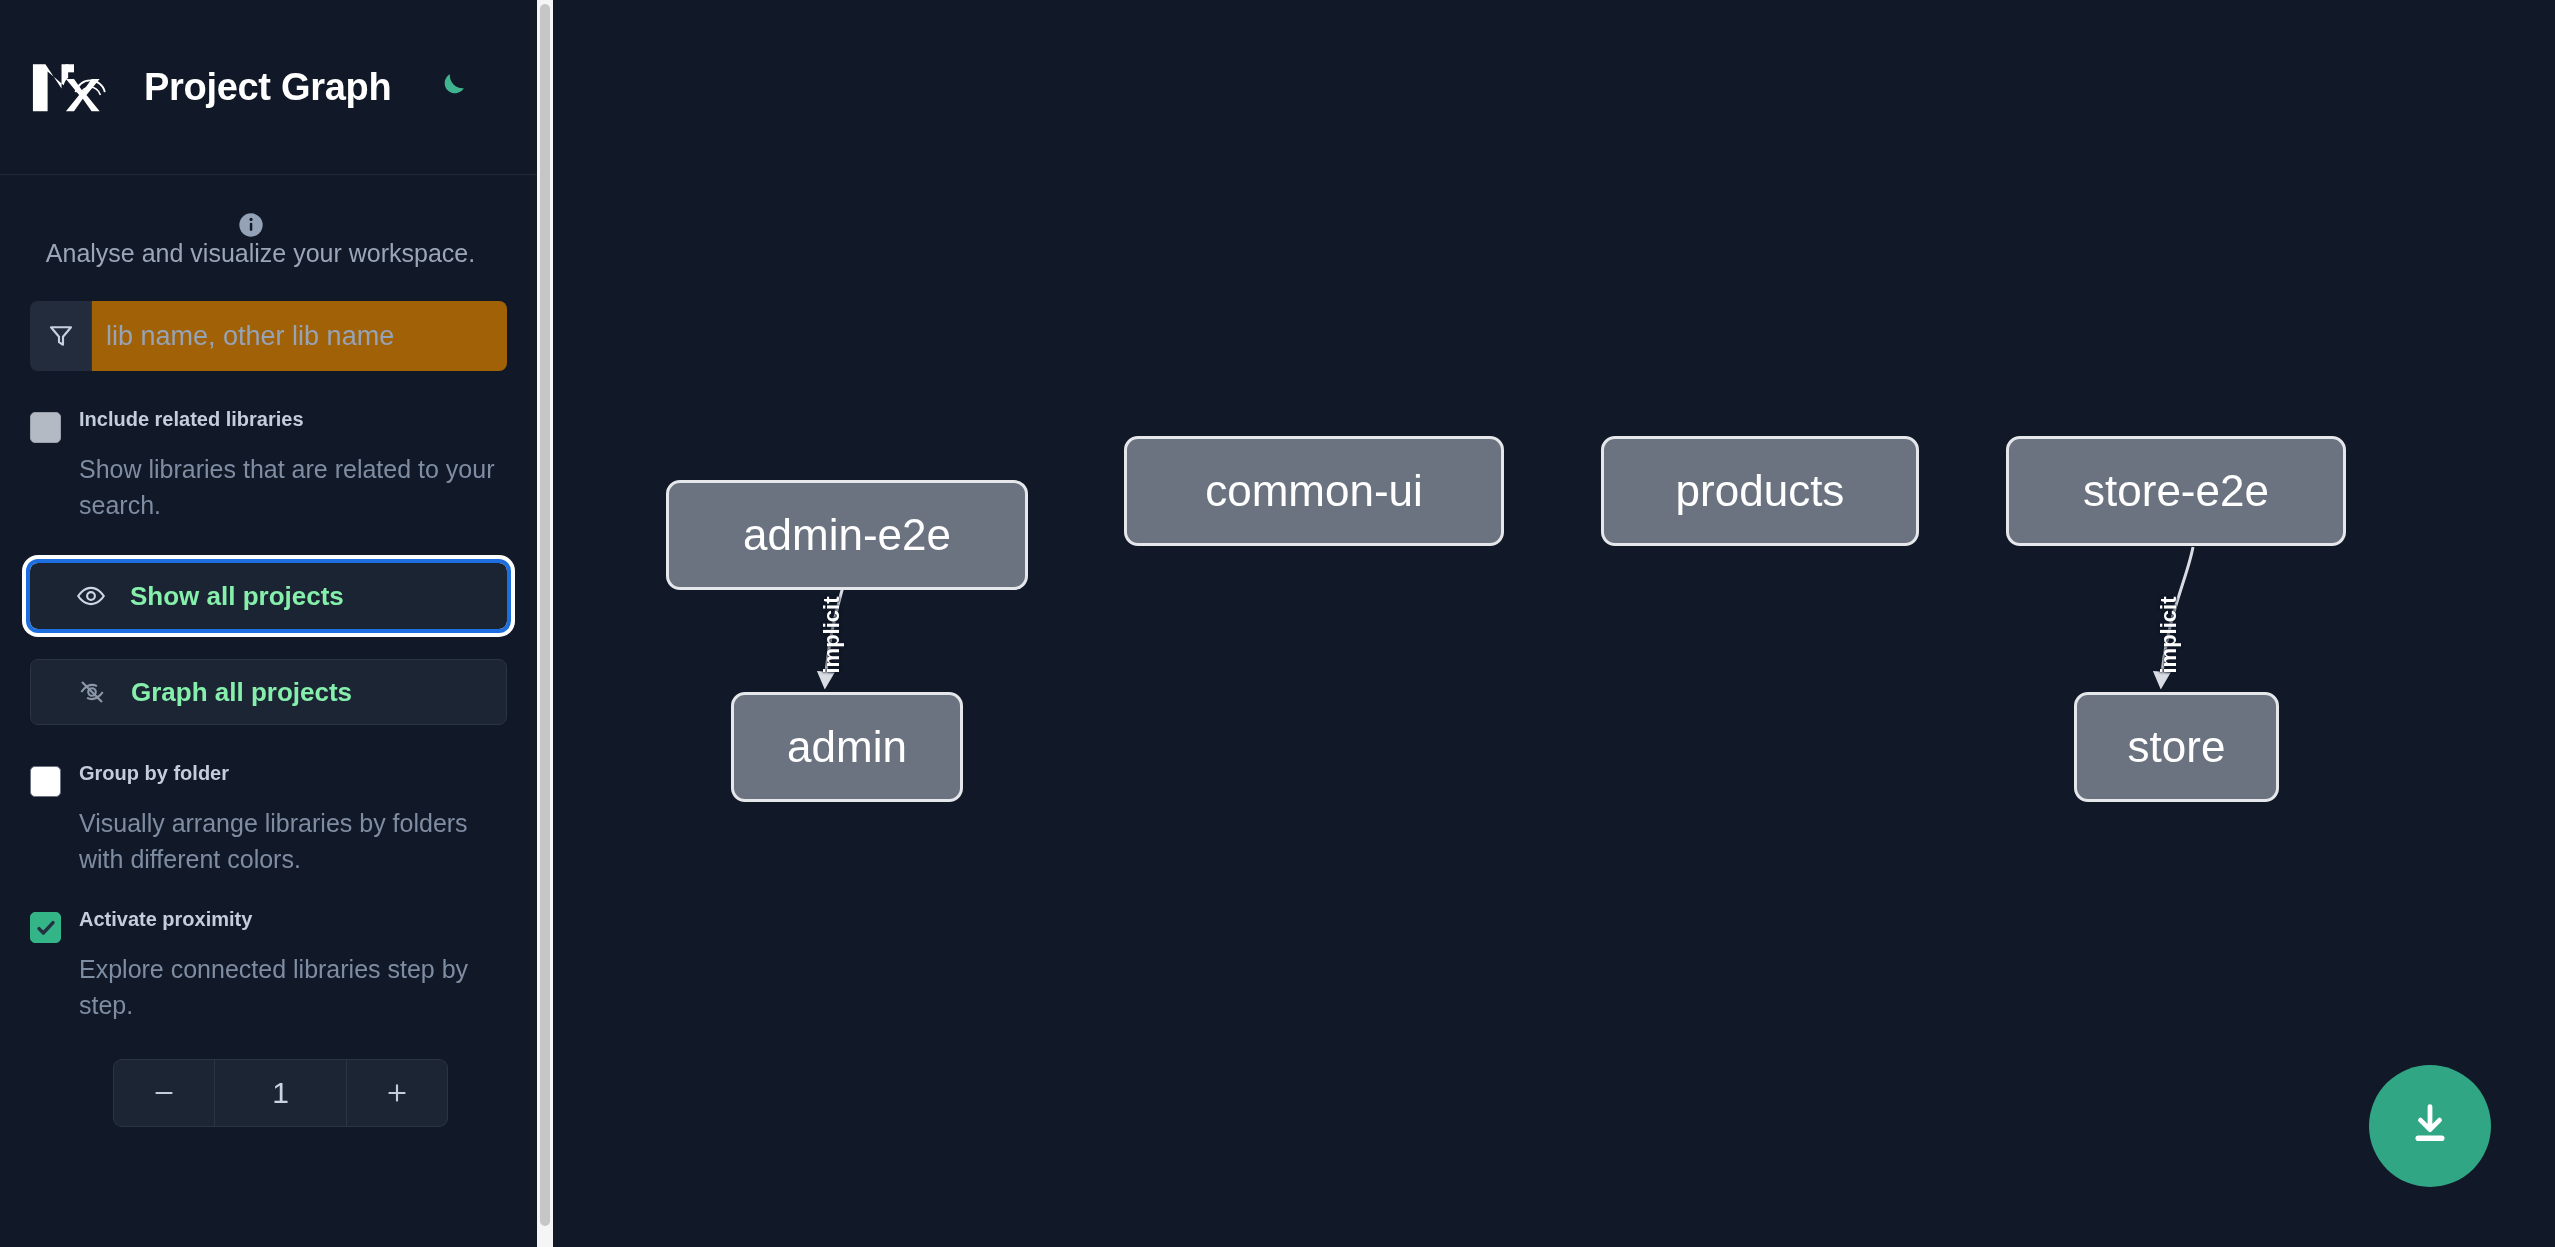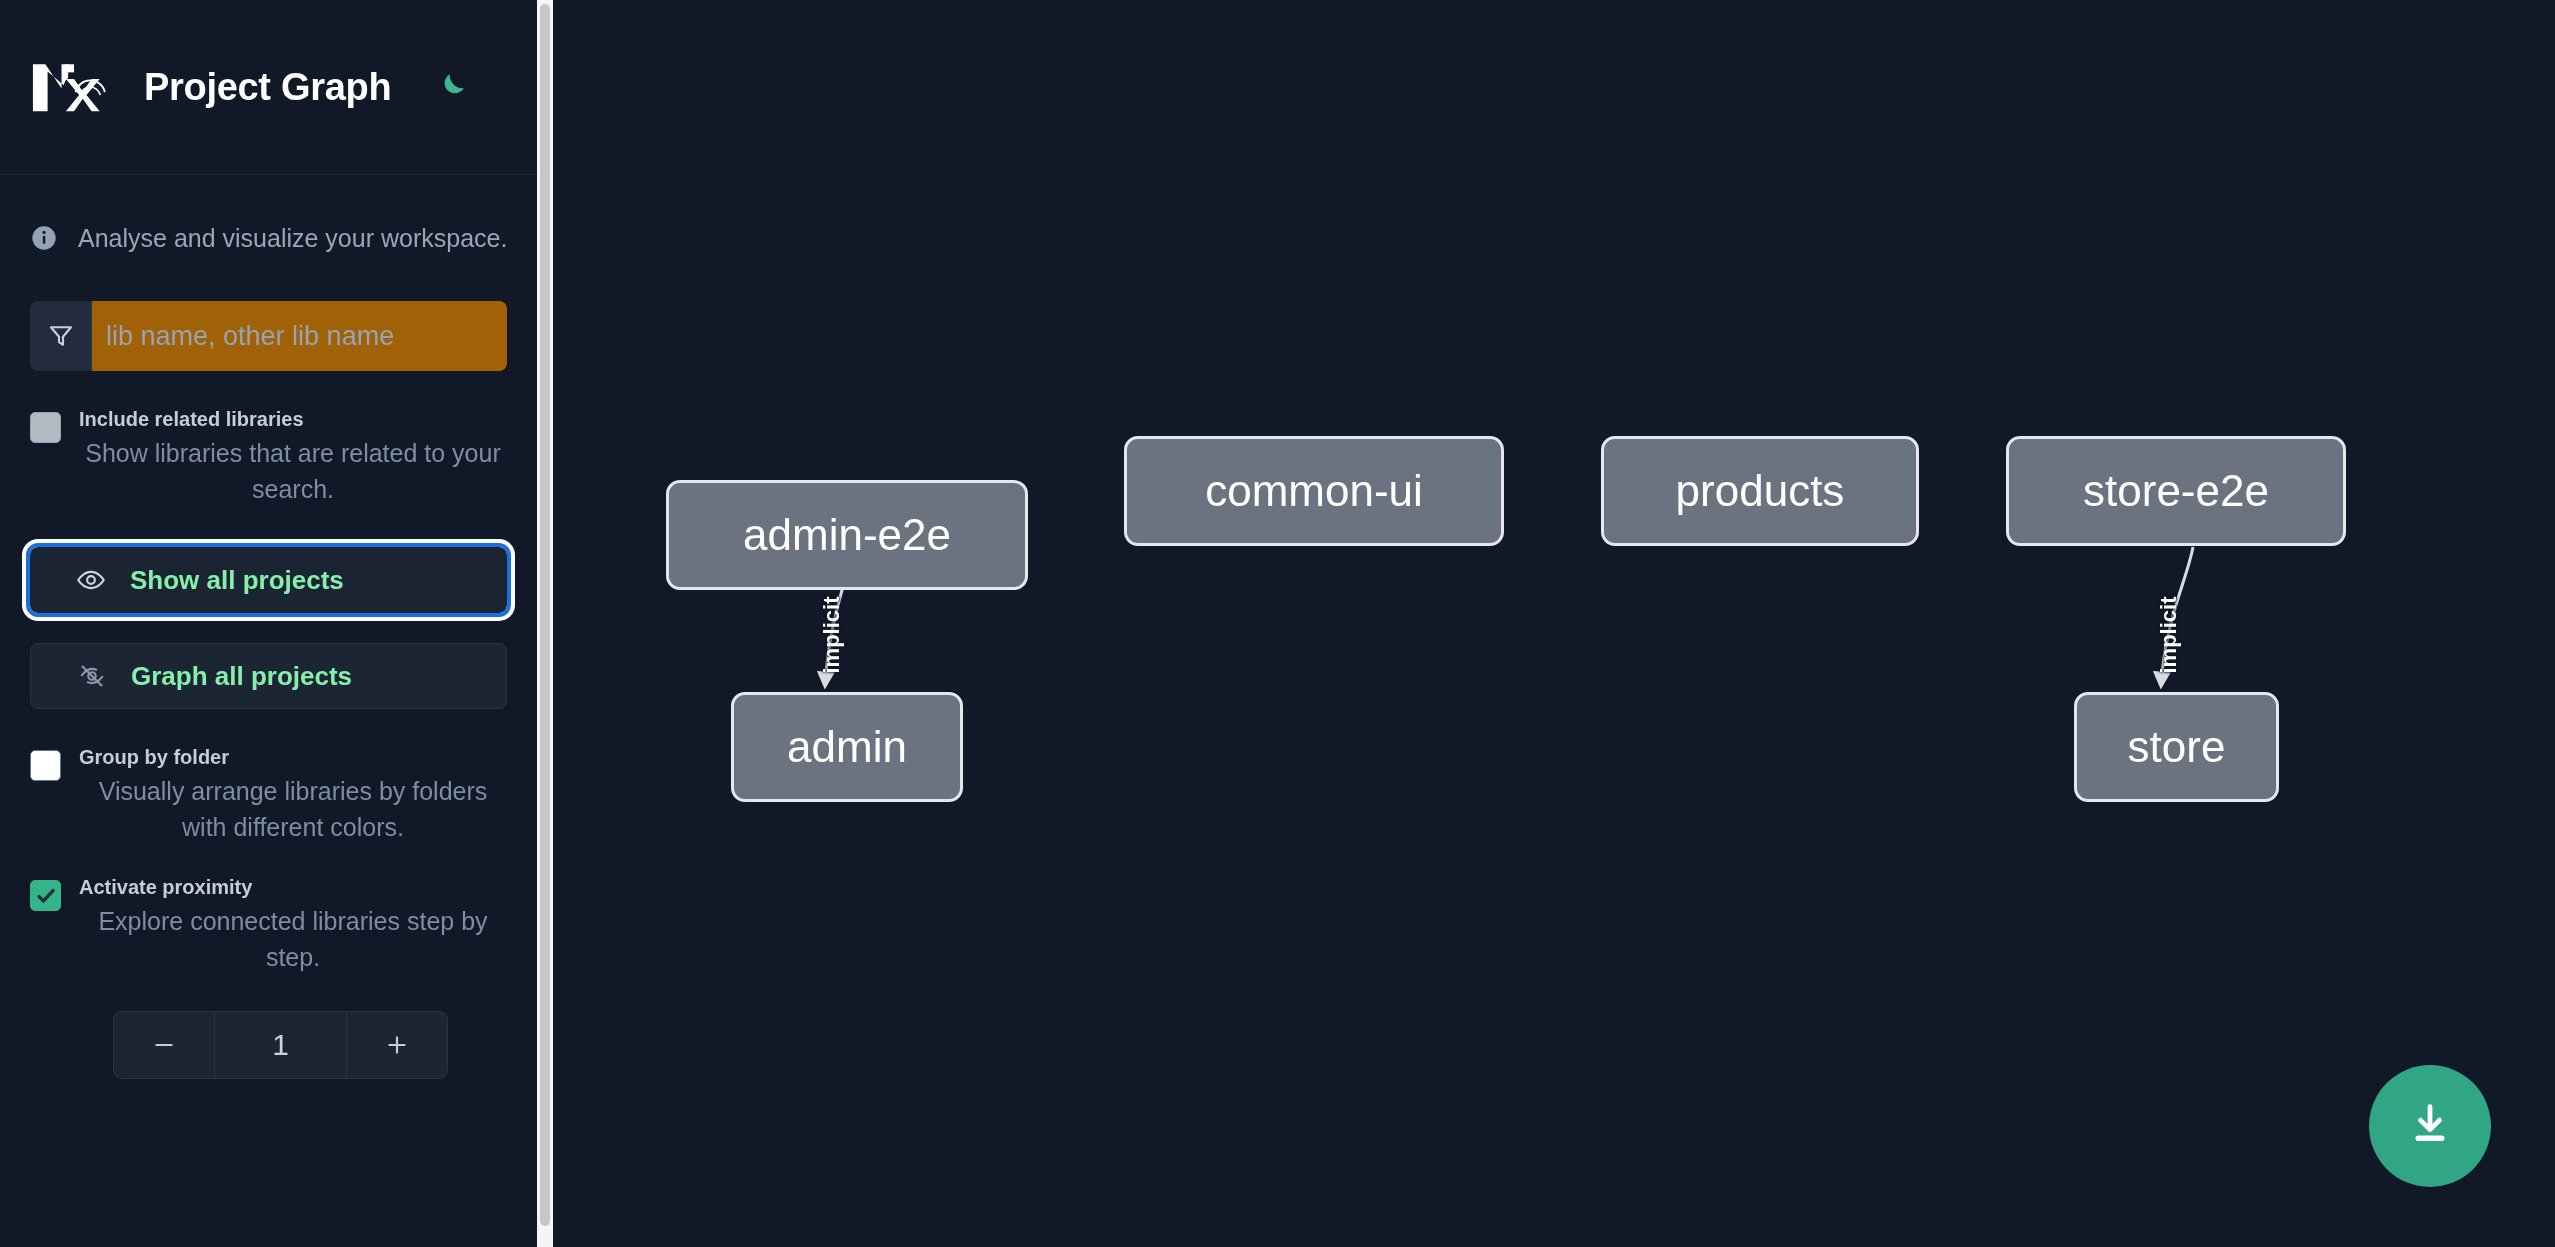--- a/index.html
+++ b/index.html
@@ -47,20 +47,21 @@
     margin-left: 40px; width: 40px; height: 40px;
     display: flex; align-items: center; justify-content: center;
     cursor: pointer;
   }
 
   
   .tagline-row {
     display: flex; align-items: center;
     padding: 36px 46px 0 30px;
     height: 90px;
+    flex-direction: column;
   }
   .info-icon { width: 28px; height: 28px; flex: 0 0 auto; margin-right: 20px; }
   .tagline-text { font-size: 25px; color: #9aa6b8; white-space: nowrap; }
 
   
   .search-wrap {
     margin: 36px 30px 0 30px;
     height: 70px;
     display: flex; align-items: stretch;
     background: #1f2937;
@@ -93,21 +94,21 @@
   .cb.disabled { background: #b4bac3; border: 1px solid #9aa1ab; }
   .cb.unchecked { background: #ffffff; border: 1px solid #6b7280; }
   .cb.checked { background: #33b588; border: 1px solid #33b588; }
   .opt-body { display: flex; flex-direction: column; }
   .opt-label {
     font-size: 20px; font-weight: 700; color: #c3cddc;
     line-height: 1.25;
   }
   .opt-desc {
     font-size: 25px; color: #7f8da3; line-height: 1.42;
-    max-width: 450px; margin-top: 4px; text-align: center;
+    max-width: 450px; margin-top: 20px;
   }
 
   
   .btn-block { margin: 40px 30px 0 30px; }
   .btn {
     height: 66px; width: 100%;
     display: flex; align-items: center;
     padding-left: 46px;
     border-radius: 8px;
     background: #1c2534;

